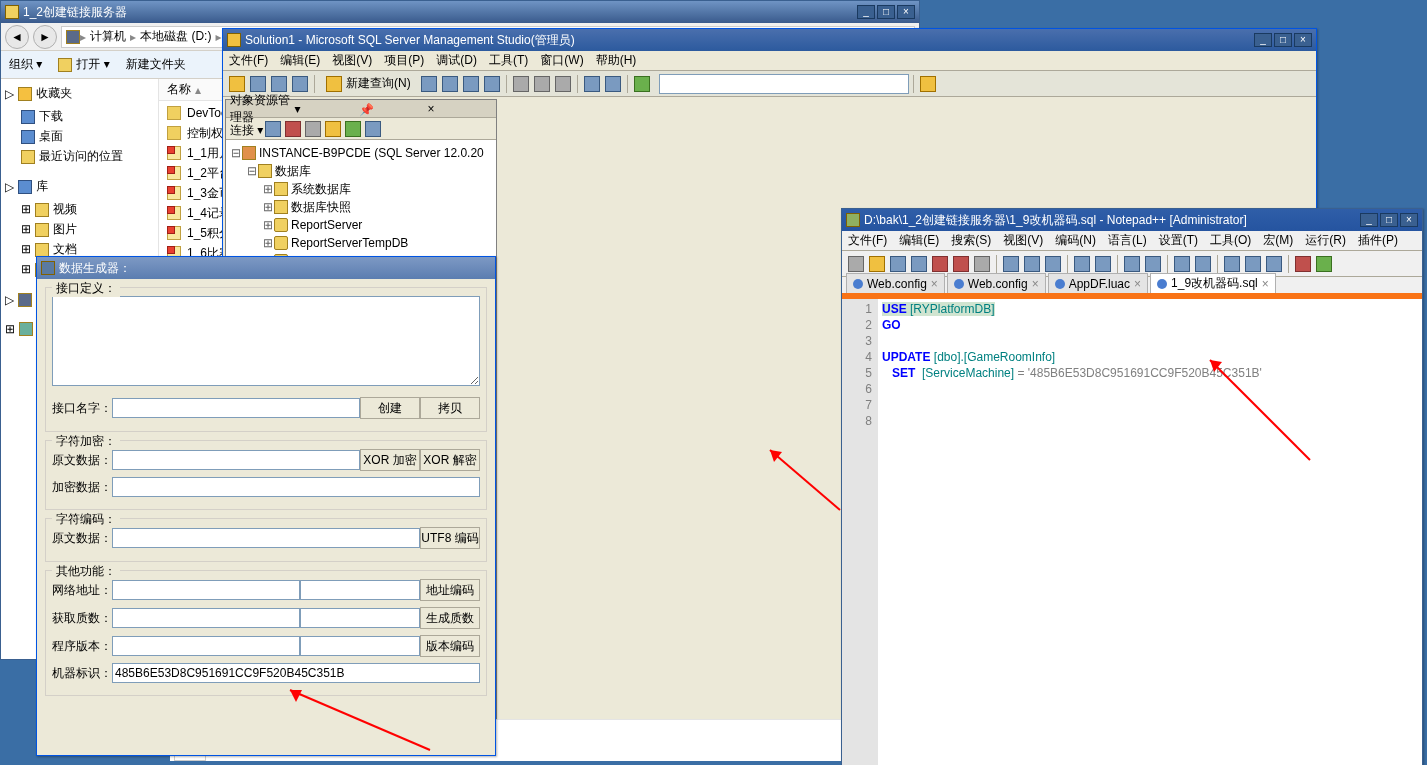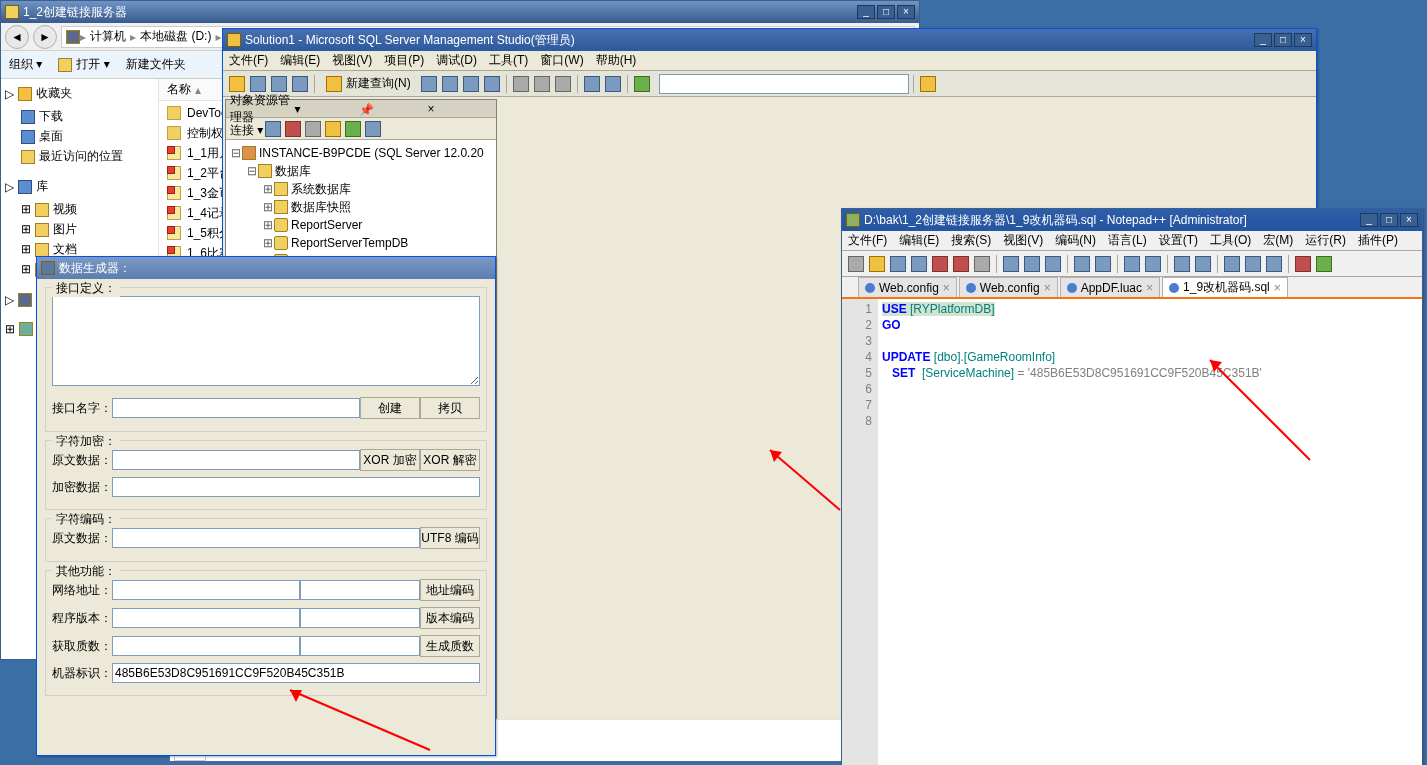--- a/index.html
+++ b/index.html
@@ -79,21 +79,21 @@
 .ficon.sql::after{content:"";position:absolute;left:-1px;top:-1px;width:6px;height:6px;background:#e84030;border:1px solid #a02018;}
 .preview{position:absolute;bottom:4px;left:170px;right:4px;height:42px;border-top:1px solid #e4e4e4;background:#fff;display:flex;align-items:center;padding:4px;gap:8px;font-size:11px;}
 .big-ficon{width:32px;height:40px;background:#fff;border:1px solid #ccc;position:relative;}
 .big-ficon::before{content:"";position:absolute;right:0;top:0;border-style:solid;border-width:0 8px 8px 0;border-color:transparent #eee transparent transparent;}
 
 
 #npp{left:841px; top:208px; width:582px; height:566px; z-index:6; border:1px solid #3a6090;}
 #npp .titlebar{background:linear-gradient(#2f5ea8,#2554a0);}
 #npp .menubar{background:#f0f0f0;}
 #npp .toolbar{background:#f0f0f0;}
-#npp .tabs{height:22px;background:#f0f0f0;border-bottom:2px solid #f97316;display:flex;align-items:flex-end;padding-left:16px;gap:2px;}
+#npp .tabs{height:22px;background:#f0f0f0;border-bottom:6px solid #f97316;display:flex;align-items:flex-end;padding-left:4px;gap:2px;}
 .tab{height:20px;padding:0 6px;background:#e4e4e4;border:1px solid #b0b0b0;border-bottom:none;display:flex;align-items:center;gap:4px;font-size:11px;cursor:pointer;}
 .tab.active{background:#fff;}
 .tab .dot{width:10px;height:10px;border-radius:5px;background:#4a7dd0;}
 .tab .x{color:#888;cursor:pointer;}
 .editor{display:flex;height:calc(100% - 90px);background:#fff;font-family:Consolas,"Courier New",monospace;font-size:13px;}
 .gutter{width:36px;background:#e4e4e4;text-align:right;padding:2px 6px 2px 2px;color:#808080;line-height:16px;}
 .code{flex:1;padding:2px 4px;line-height:16px;white-space:pre;}
 .code .sel{background:#d0e4d0;}
 .kw{color:#0000ff;font-weight:bold;}
 .obj{color:#008080;}
@@ -460,30 +460,30 @@
     </div>
     <div class="group">
       <span class="group-label">其他功能：</span>
       <div class="frow">
         <label>网络地址：</label>
         <input class="txt" style="flex: 1 1 0%;">
         <input class="txt" style="width: 120px;">
         <button class="btn">地址编码</button>
       </div>
       <div class="frow">
+        <label>获取质数：</label>
+        <input class="txt" style="flex: 1 1 0%;">
+        <input class="txt" style="width: 120px;">
+        <button class="btn">生成质数</button>
+      </div>
+      <div class="frow">
         <label>程序版本：</label>
         <input class="txt" style="flex: 1 1 0%;">
         <input class="txt" style="width: 120px;">
         <button class="btn">版本编码</button>
-      </div>
-      <div class="frow">
-        <label>获取质数：</label>
-        <input class="txt" style="flex: 1 1 0%;">
-        <input class="txt" style="width: 120px;">
-        <button class="btn">生成质数</button>
       </div>
       <div class="frow">
         <label>机器标识：</label>
         <input class="txt" style="flex: 1 1 0%;" value="485B6E53D8C951691CC9F520B45C351B">
       </div>
     </div>
   </div>
 </div>
 
 <div class="window" id="npp">

